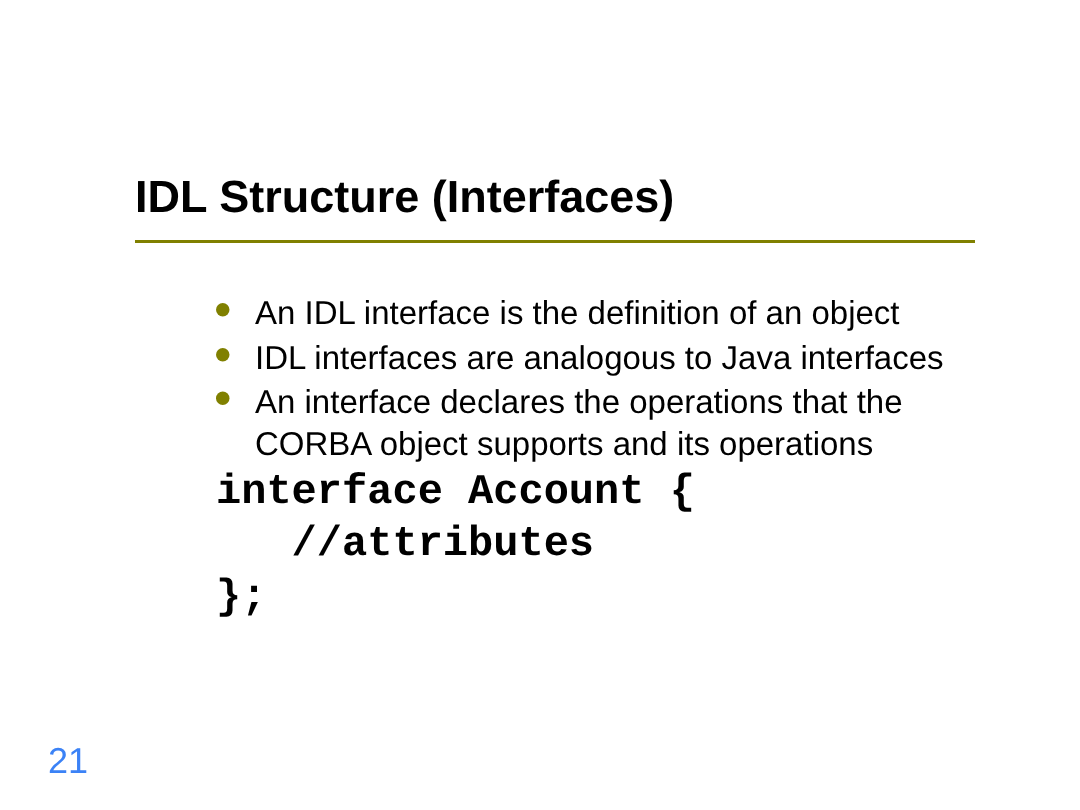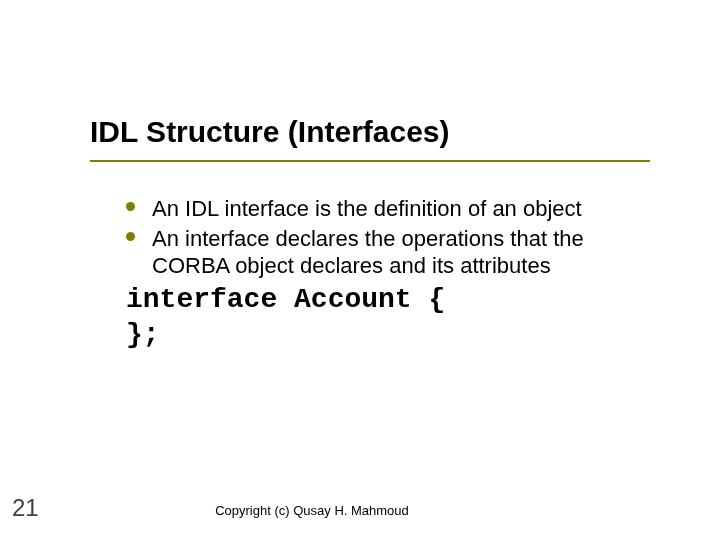--- a/index.html
+++ b/index.html
@@ -1,49 +1,53 @@
 <!DOCTYPE html>
 <html><head>
 <meta charset="utf-8">
 <style>
   * { margin: 0; padding: 0; box-sizing: border-box; }
   html, body { width: 720px; height: 540px; background: #fff; font-family: Arial, Helvetica, sans-serif; overflow: hidden; }
   .slide { position: relative; width: 624px; height: 540px; }
   .title-wrap { position: absolute; left: 90px; top: 115px; right: 40px; }
   .title { font-size: 30px; font-weight: bold; color: #000; }
   .divider { position: absolute; left: 90px; top: 160px; width: 560px; height: 2px; background: #808000; }
-  .body-area { position: absolute; left: 126px; top: 195px; width: 540px; color: #000; font-size: 22px; line-height: 1.25; }
+  .body-area { position: absolute; left: 144px; top: 195px; width: 540px; color: #000; font-size: 22px; line-height: 1.25; }
   .bullet-item { position: relative; padding-left: 26px; margin-bottom: 2px; }
   .bullet-dot { position: absolute; left: 0; top: 7px; width: 9px; height: 9px; background: #808000; border-radius: 50%; }
   .code-line { font-family: "Courier New", Courier, monospace; font-weight: bold; font-size: 28px; white-space: pre; line-height: 1.25; }
-  .pagenum { position: absolute; left: 12px; bottom: 18px; font-size: 24px; color: #404040; font-weight: normal; }
+  .pagenum { position: absolute; left: 32px; bottom: 18px; font-size: 24px; color: #3b82f6; font-weight: normal; }
   .copyright { position: absolute; left: 0; right: 0; bottom: 22px; text-align: center; font-size: 13px; color: #000; }
 </style>
 </head>
 <body>
 
 <div class="slide">
 
   <div class="title-wrap">
     <h1 class="title">IDL Structure (Interfaces)</h1>
   </div>
 
   <div class="divider"></div>
 
   <div class="body-area">
     <div class="bullet-item">
       <span class="bullet-dot"></span>
       <span>An IDL interface is the definition of an object</span>
     </div>
     <div class="bullet-item">
       <span class="bullet-dot"></span>
-      <span>An interface declares the operations that the CORBA object declares and its attributes</span>
+      <span>IDL interfaces are analogous to Java interfaces</span>
+    </div>
+    <div class="bullet-item">
+      <span class="bullet-dot"></span>
+      <span>An interface declares the operations that the CORBA object supports and its operations</span>
     </div>
 
     <div class="code-line">interface Account {</div>
+    <div class="code-line">   //attributes</div>
     <div class="code-line">};</div>
   </div>
 
   <div class="pagenum">21</div>
 
-  <div class="copyright">Copyright (c) Qusay H. Mahmoud</div>
 
 </div>
 
 </body></html>

